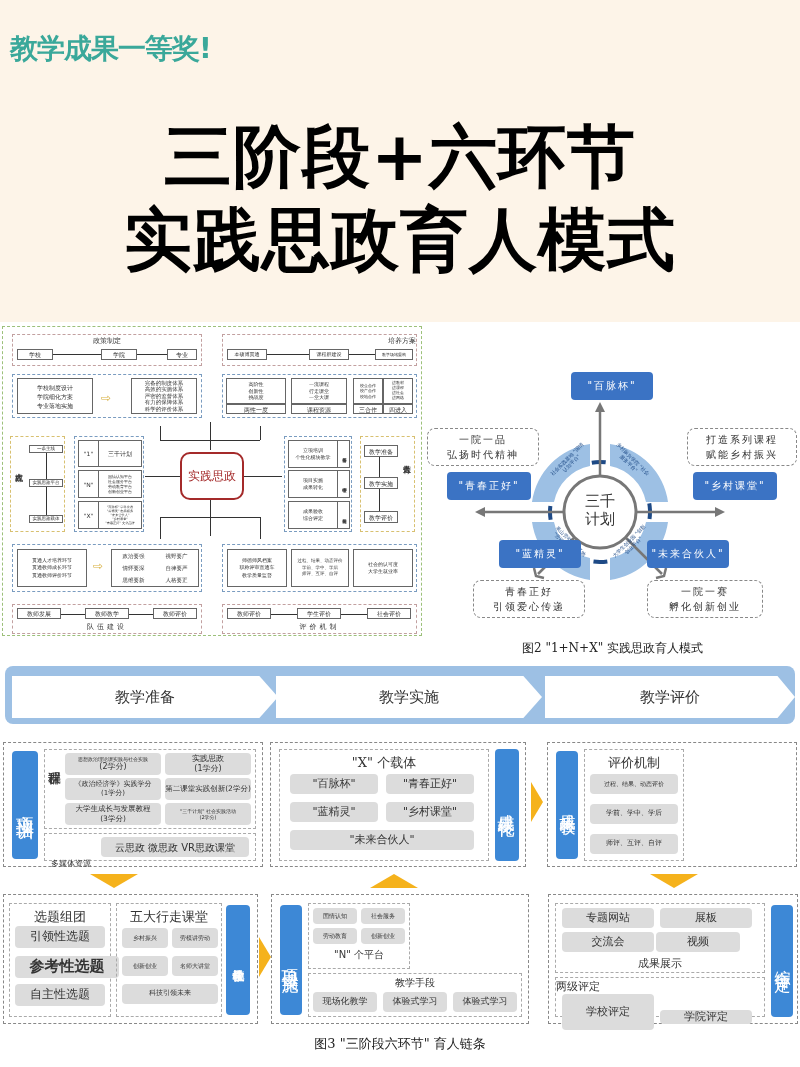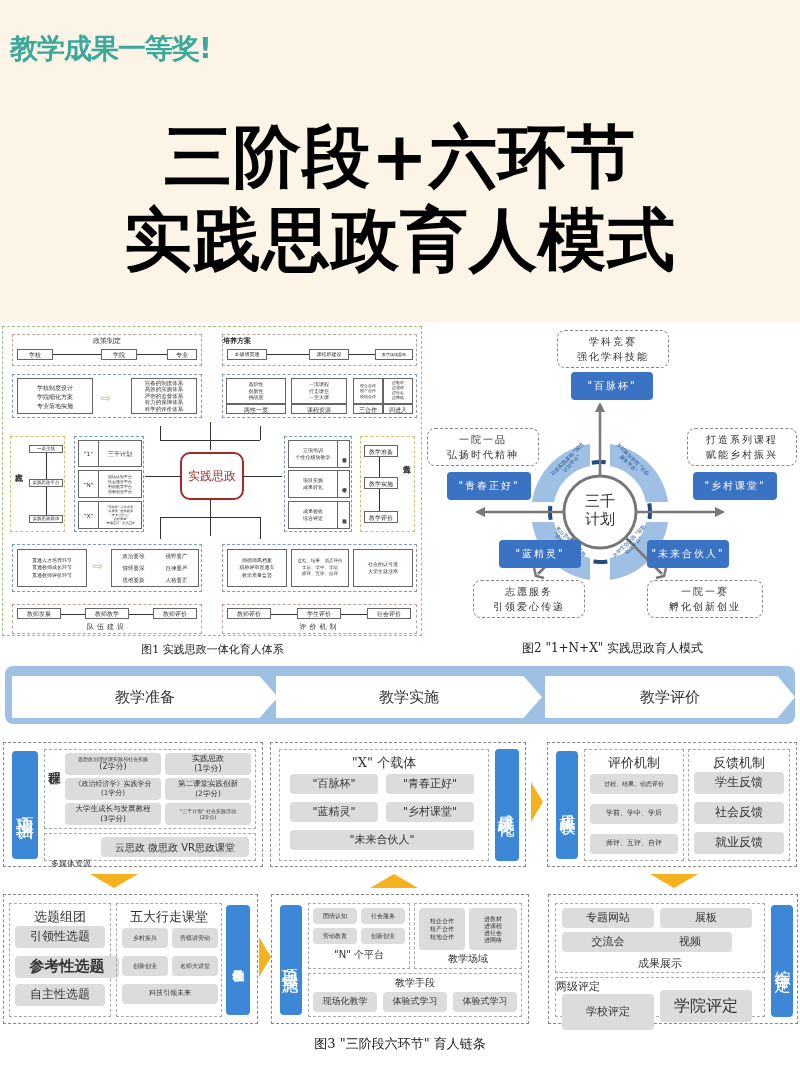--- a/index.html
+++ b/index.html
@@ -67,21 +67,21 @@
     <div class="abs box" style="left:118px;top:3px;width:66px;height:36px;flex-direction:column;line-height:1.2;font-size:5.5px;">
       <span>完备的制度体系</span>
       <span>高效的实施体系</span>
       <span>严密的监督体系</span>
       <span>有力的保障体系</span>
       <span>科学的评价体系</span>
     </div>
   </div>
 
   <div class="abs dash-r" style="left:222px;top:12px;width:195px;height:32px;">
-    <div class="abs sm" style="left:0;width:193px;top:1px;text-align:left;font-size:7px;font-weight:bold;">培养方案</div>
+    <div class="abs sm" style="left:0;width:193px;top:1px;text-align:right;font-size:7px;">培养方案</div>
     <div class="abs box" style="left:4px;top:14px;width:40px;height:11px;font-size:5px;">本硕博贯通</div>
     <div class="abs line-h" style="left:44px;top:19px;width:42px;"></div>
     <div class="abs box" style="left:86px;top:14px;width:40px;height:11px;font-size:5px;">课程群建设</div>
     <div class="abs line-h" style="left:126px;top:19px;width:26px;"></div>
     <div class="abs box" style="left:152px;top:14px;width:38px;height:11px;font-size:4px;">教学场域重构</div>
   </div>
   <div class="abs dash-b" style="left:222px;top:52px;width:195px;height:44px;">
     <div class="abs box" style="left:3px;top:3px;width:60px;height:26px;flex-direction:column;font-size:5px;line-height:1.3;">
       <span>高阶性</span>
       <span>创新性</span>
@@ -226,21 +226,20 @@
     </div>
   </div>
   <div class="abs dash-r" style="left:222px;top:282px;width:195px;height:30px;">
     <div class="abs line-h" style="left:30px;top:9px;width:135px;"></div>
     <div class="abs box" style="left:4px;top:3px;width:44px;height:11px;">教师评价</div>
     <div class="abs box" style="left:74px;top:3px;width:44px;height:11px;">学生评价</div>
     <div class="abs box" style="left:144px;top:3px;width:44px;height:11px;">社会评价</div>
     <div class="abs sm" style="left:0;width:193px;top:17px;text-align:center;font-size:7px;letter-spacing:3px;">评价机制</div>
   </div>
 
-  <div class="abs cap" style="left:0;width:425px;top:320px;text-align:center;">图1  实践思政一体化育人体系</div>
 </div>
 
 <div class="abs fig2">
   <svg class="abs" style="left:0;top:0;" width="375" height="300">
     <g transform="translate(175,190)">
       <path d="M -68 -10 A 68 68 0 0 1 -10 -68 L -10 -46 A 46 46 0 0 0 -46 -10 Z" fill="#9dc0e4"></path>
       <path d="M 10 -68 A 68 68 0 0 1 68 -10 L 46 -10 A 46 46 0 0 0 10 -46 Z" fill="#9dc0e4"></path>
       <path d="M -68 10 A 68 68 0 0 0 -10 68 L -10 46 A 46 46 0 0 1 -46 10 Z" fill="#9dc0e4"></path>
       <path d="M 10 68 A 68 68 0 0 0 68 10 L 46 10 A 46 46 0 0 1 10 46 Z" fill="#9dc0e4"></path>
       <circle r="50" fill="none" stroke="#1e4a86" stroke-width="4" stroke-dasharray="14 64" stroke-dashoffset="7"></circle>
@@ -259,41 +258,37 @@
   </svg>
   <div class="abs" style="left:148px;top:170px;width:54px;text-align:center;font-size:15px;color:#333;line-height:1.2;">
     <div>三千</div>
     <div>计划</div>
   </div>
   <div class="abs" style="left:120px;top:133px;font-size:5px;color:#1e4a86;transform:rotate(-45deg);width:48px;text-align:center;">社会实践基地 "国情认知平台"</div>
   <div class="abs" style="left:182px;top:133px;font-size:5px;color:#1e4a86;transform:rotate(45deg);width:48px;text-align:center;">乡村振兴学院 "社会服务平台"</div>
   <div class="abs" style="left:120px;top:215px;font-size:5px;color:#1e4a86;transform:rotate(45deg);width:48px;text-align:center;">泉山劳动教育基地 "劳动教育平台"</div>
   <div class="abs" style="left:182px;top:215px;font-size:5px;color:#1e4a86;transform:rotate(-45deg);width:48px;text-align:center;">大学生创业园 "创新创业平台"</div>
 
-  <div class="abs dashed-note" style="left:132px;top:8px;width:112px;height:38px;">
-    <span>学科竞赛</span>
-    <span>强化学科技能</span>
-  </div>
   <div class="abs blue-pill" style="left:146px;top:50px;width:82px;height:28px;">"百脉杯"</div>
 
   <div class="abs dashed-note" style="left:2px;top:106px;width:112px;height:38px;">
     <span>一院一品</span>
     <span>弘扬时代精神</span>
   </div>
   <div class="abs blue-pill" style="left:22px;top:150px;width:84px;height:28px;">"青春正好"</div>
 
   <div class="abs dashed-note" style="left:262px;top:106px;width:110px;height:38px;">
     <span>打造系列课程</span>
     <span>赋能乡村振兴</span>
   </div>
   <div class="abs blue-pill" style="left:268px;top:150px;width:84px;height:28px;">"乡村课堂"</div>
 
   <div class="abs blue-pill" style="left:74px;top:218px;width:82px;height:28px;">"蓝精灵"</div>
   <div class="abs dashed-note" style="left:48px;top:258px;width:112px;height:38px;">
-    <span>志愿服务</span>
+    <span>青春正好</span>
     <span>引领爱心传递</span>
   </div>
 
   <div class="abs blue-pill" style="left:222px;top:218px;width:82px;height:28px;">"未来合伙人"</div>
   <div class="abs dashed-note" style="left:222px;top:258px;width:116px;height:38px;">
     <span>一院一赛</span>
     <span>孵化创新创业</span>
   </div>
 
   <div class="abs cap" style="left:0;width:375px;top:318px;text-align:center;font-size:12px;">图2 "1+N+X" 实践思政育人模式</div>
@@ -314,21 +309,21 @@
         <span style="font-size:8px;">(2学分)</span>
       </div>
       <div class="abs gbox" style="left:120px;top:3px;width:86px;height:22px;flex-direction:column;font-size:8px;">
         <span>实践思政</span>
         <span>(1学分)</span>
       </div>
       <div class="abs gbox" style="left:20px;top:28px;width:96px;height:22px;flex-direction:column;font-size:7px;">
         <span>《政治经济学》实践学分</span>
         <span>(1学分)</span>
       </div>
-      <div class="abs gbox" style="left:120px;top:28px;width:86px;height:22px;flex-direction:column;font-size:7.5px;">
+      <div class="abs gbox" style="left:120px;top:28px;width:86px;height:22px;flex-direction:row;font-size:7.5px;">
         <span>第二课堂实践创新</span>
         <span>(2学分)</span>
       </div>
       <div class="abs gbox" style="left:20px;top:53px;width:96px;height:22px;flex-direction:column;font-size:7.5px;">
         <span>大学生成长与发展教程</span>
         <span>(3学分)</span>
       </div>
       <div class="abs gbox" style="left:120px;top:53px;width:86px;height:22px;flex-direction:column;font-size:5px;">
         <span>"三千计划" 社会实践活动</span>
         <span>(2学分)</span>
@@ -355,26 +350,20 @@
   <div class="abs arrow-right" style="left:531px;top:120px;"></div>
 
   <div class="abs outer" style="left:547px;top:80px;width:250px;height:125px;">
     <div class="abs vbar" style="left:8px;top:8px;width:22px;height:108px;font-size:16px;">成果验收</div>
     <div class="abs inner" style="left:36px;top:6px;width:100px;height:112px;">
       <div class="abs lbl" style="left:0;width:98px;top:4px;">评价机制</div>
       <div class="abs gbox" style="left:5px;top:24px;width:88px;height:20px;font-size:6px;">过程、结果、动态评价</div>
       <div class="abs gbox" style="left:5px;top:54px;width:88px;height:20px;font-size:7px;">学前、学中、学后</div>
       <div class="abs gbox" style="left:5px;top:84px;width:88px;height:20px;font-size:7px;">师评、互评、自评</div>
     </div>
-    <div class="abs inner" style="left:140px;top:6px;width:102px;height:112px;">
-      <div class="abs lbl" style="left:0;width:100px;top:4px;">反馈机制</div>
-      <div class="abs gbox" style="left:5px;top:22px;width:90px;height:22px;font-size:12px;">学生反馈</div>
-      <div class="abs gbox" style="left:5px;top:52px;width:90px;height:22px;font-size:12px;">社会反馈</div>
-      <div class="abs gbox" style="left:5px;top:82px;width:90px;height:22px;font-size:12px;">就业反馈</div>
-    </div>
   </div>
 
   <div class="abs arrow-down" style="left:90px;top:212px;"></div>
   <div class="abs arrow-up" style="left:370px;top:212px;"></div>
   <div class="abs arrow-down" style="left:650px;top:212px;"></div>
 
   <div class="abs outer" style="left:3px;top:232px;width:255px;height:130px;">
     <div class="abs inner" style="left:5px;top:8px;width:102px;height:114px;">
       <div class="abs lbl" style="left:0;width:100px;top:4px;">选题组团</div>
       <div class="abs gbox" style="left:5px;top:22px;width:90px;height:22px;font-size:12px;">引领性选题</div>
@@ -396,52 +385,38 @@
 
   <div class="abs outer" style="left:271px;top:232px;width:258px;height:130px;">
     <div class="abs vbar" style="left:8px;top:10px;width:22px;height:110px;">项目实施</div>
     <div class="abs inner" style="left:36px;top:8px;width:102px;height:66px;">
       <div class="abs gbox" style="left:4px;top:4px;width:44px;height:16px;font-size:6px;">国情认知</div>
       <div class="abs gbox" style="left:52px;top:4px;width:44px;height:16px;font-size:6px;">社会服务</div>
       <div class="abs gbox" style="left:4px;top:24px;width:44px;height:16px;font-size:6px;">劳动教育</div>
       <div class="abs gbox" style="left:52px;top:24px;width:44px;height:16px;font-size:6px;">创新创业</div>
       <div class="abs" style="left:0;width:100px;top:44px;text-align:center;font-size:10px;">"N" 个平台</div>
     </div>
-    <div class="abs inner" style="left:142px;top:8px;width:108px;height:66px;">
-      <div class="abs gbox" style="left:4px;top:4px;width:46px;height:42px;flex-direction:column;font-size:6px;">
-        <span>校企合作</span>
-        <span>校产合作</span>
-        <span>校地合作</span>
-      </div>
-      <div class="abs gbox" style="left:54px;top:4px;width:48px;height:42px;flex-direction:column;font-size:6px;line-height:1.2;">
-        <span>进教材</span>
-        <span>进课程</span>
-        <span>进社会</span>
-        <span>进网络</span>
-      </div>
-      <div class="abs" style="left:0;width:106px;top:48px;text-align:center;font-size:10px;">教学场域</div>
-    </div>
     <div class="abs inner" style="left:36px;top:78px;width:214px;height:44px;">
       <div class="abs" style="left:0;width:212px;top:2px;text-align:center;font-size:10px;">教学手段</div>
       <div class="abs gbox" style="left:4px;top:18px;width:64px;height:20px;font-size:9px;">现场化教学</div>
       <div class="abs gbox" style="left:74px;top:18px;width:64px;height:20px;font-size:9px;">体验式学习</div>
       <div class="abs gbox" style="left:144px;top:18px;width:64px;height:20px;font-size:9px;">体验式学习</div>
     </div>
   </div>
 
   <div class="abs outer" style="left:548px;top:232px;width:250px;height:130px;">
     <div class="abs inner" style="left:6px;top:8px;width:210px;height:70px;">
       <div class="abs gbox" style="left:6px;top:4px;width:92px;height:20px;font-size:11px;">专题网站</div>
       <div class="abs gbox" style="left:104px;top:4px;width:92px;height:20px;font-size:11px;">展板</div>
       <div class="abs gbox" style="left:6px;top:28px;width:92px;height:20px;font-size:11px;">交流会</div>
-      <div class="abs gbox" style="left:92px;top:28px;width:84px;height:20px;font-size:11px;">视频</div>
+      <div class="abs gbox" style="left:100px;top:28px;width:84px;height:20px;font-size:11px;">视频</div>
       <div class="abs" style="left:0;width:208px;top:52px;text-align:center;font-size:11px;">成果展示</div>
     </div>
     <div class="abs inner" style="left:6px;top:82px;width:210px;height:40px;">
       <div class="abs" style="left:0;width:208px;top:1px;font-size:11px;">两级评定</div>
       <div class="abs gbox" style="left:6px;top:16px;width:92px;height:36px;font-size:11px;">学校评定</div>
-      <div class="abs gbox" style="left:104px;top:12px;width:92px;height:32px;font-size:16px;">学院评定</div>
+      <div class="abs gbox" style="left:104px;top:32px;width:92px;height:14px;font-size:11px;">学院评定</div>
     </div>
     <div class="abs vbar" style="left:222px;top:10px;width:22px;height:112px;font-size:16px;">综合评定</div>
   </div>
 
   <div class="abs cap" style="left:0;width:800px;top:373px;text-align:center;font-size:13px;">图3  "三阶段六环节" 育人链条</div>
 </div>
 
 </body></html>

